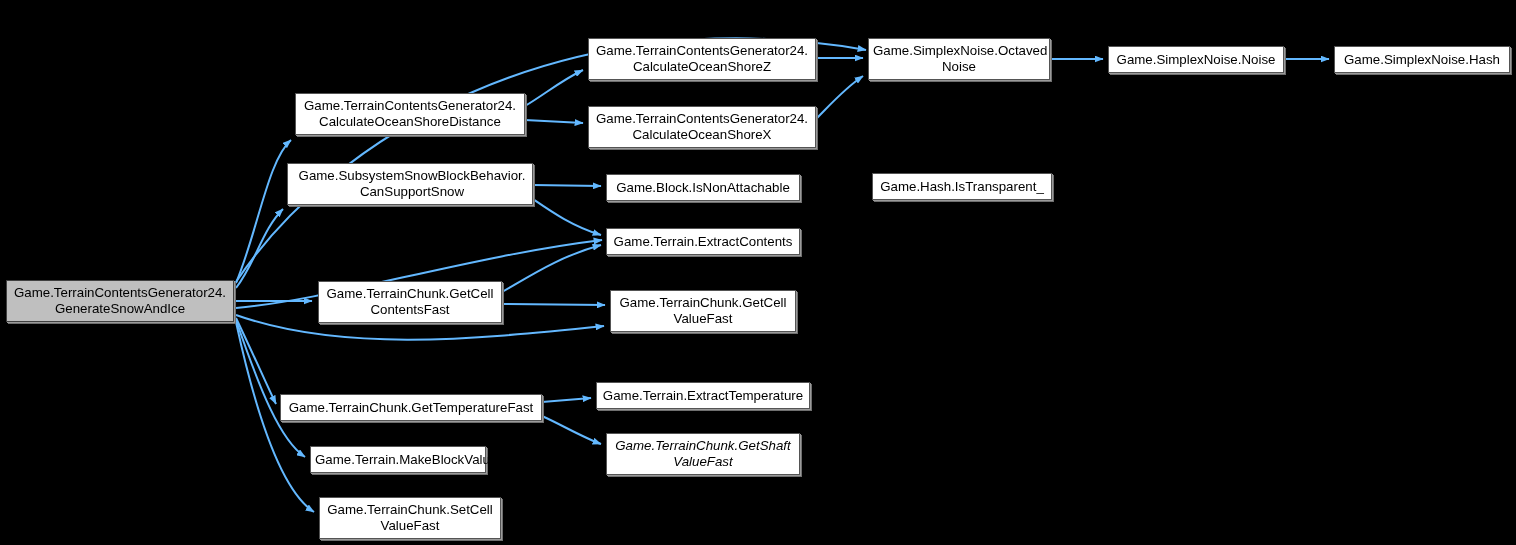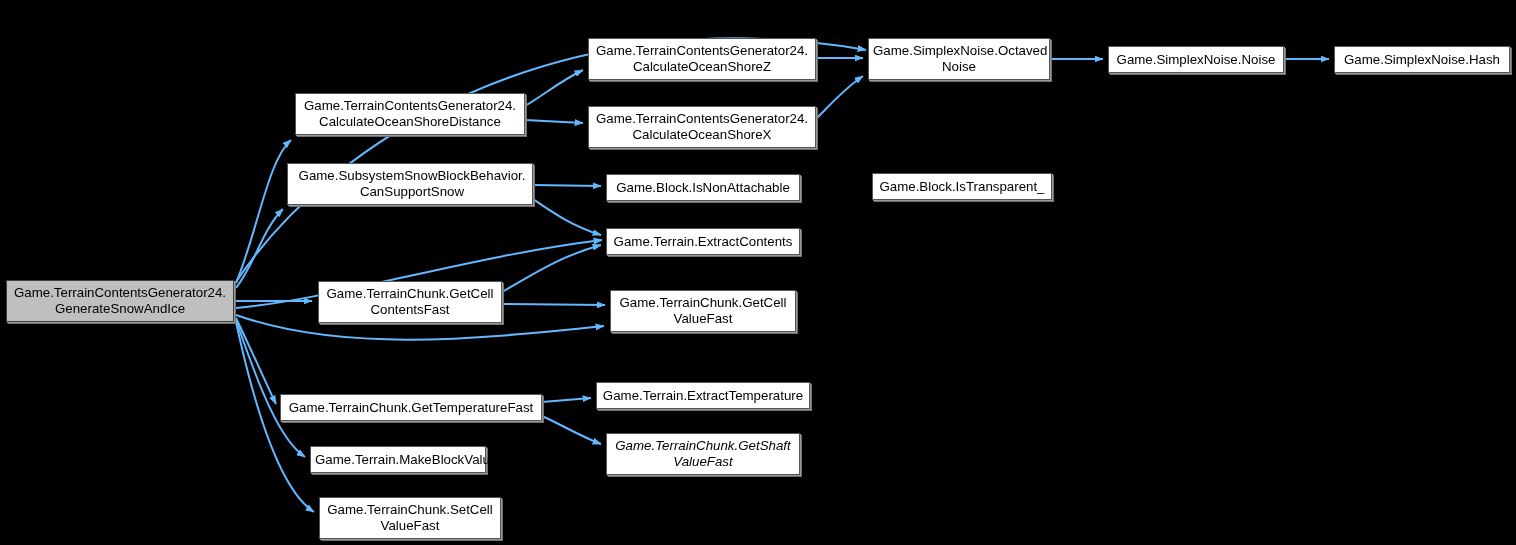--- a/index.html
+++ b/index.html
@@ -100,19 +100,19 @@
 CalculateOceanShoreZ</span></div>
       <div class="node" style="left: 588px; top: 106px; width: 228px; height: 42px;"><span class="node-label">Game.TerrainContentsGenerator24.
 CalculateOceanShoreX</span></div>
       <div class="node" style="left: 606px; top: 174px; width: 194px; height: 27px;"><span class="node-label">Game.Block.IsNonAttachable</span></div>
       <div class="node" style="left: 606px; top: 228px; width: 194px; height: 27px;"><span class="node-label">Game.Terrain.ExtractContents</span></div>
       <div class="node" style="left: 610px; top: 290px; width: 186px; height: 42px;"><span class="node-label">Game.TerrainChunk.GetCell
 ValueFast</span></div>
       <div class="node" style="left: 596px; top: 382px; width: 214px; height: 27px;"><span class="node-label">Game.Terrain.ExtractTemperature</span></div>
       <div class="node" style="left: 606px; top: 433px; width: 194px; height: 42px; font-style: italic;"><span class="node-label">Game.TerrainChunk.GetShaft
 ValueFast</span></div>
-      <div class="node" style="left: 872px; top: 173px; width: 180px; height: 27px;"><span class="node-label">Game.Block.IsTransparent_</span></div>
+      <div class="node" style="left: 872px; top: 173px; width: 180px; height: 27px;"><span class="node-label">Game.Hash.IsTransparent_</span></div>
       <div class="node" style="left: 868px; top: 38px; width: 182px; height: 42px;"><span class="node-label">Game.SimplexNoise.Octaved
 Noise</span></div>
       <div class="node" style="left: 1108px; top: 46px; width: 176px; height: 27px;"><span class="node-label">Game.SimplexNoise.Noise</span></div>
       <div class="node" style="left: 1334px; top: 46px; width: 176px; height: 27px;"><span class="node-label">Game.SimplexNoise.Hash</span></div>
     </div>
 </div>
 
 </body></html>

